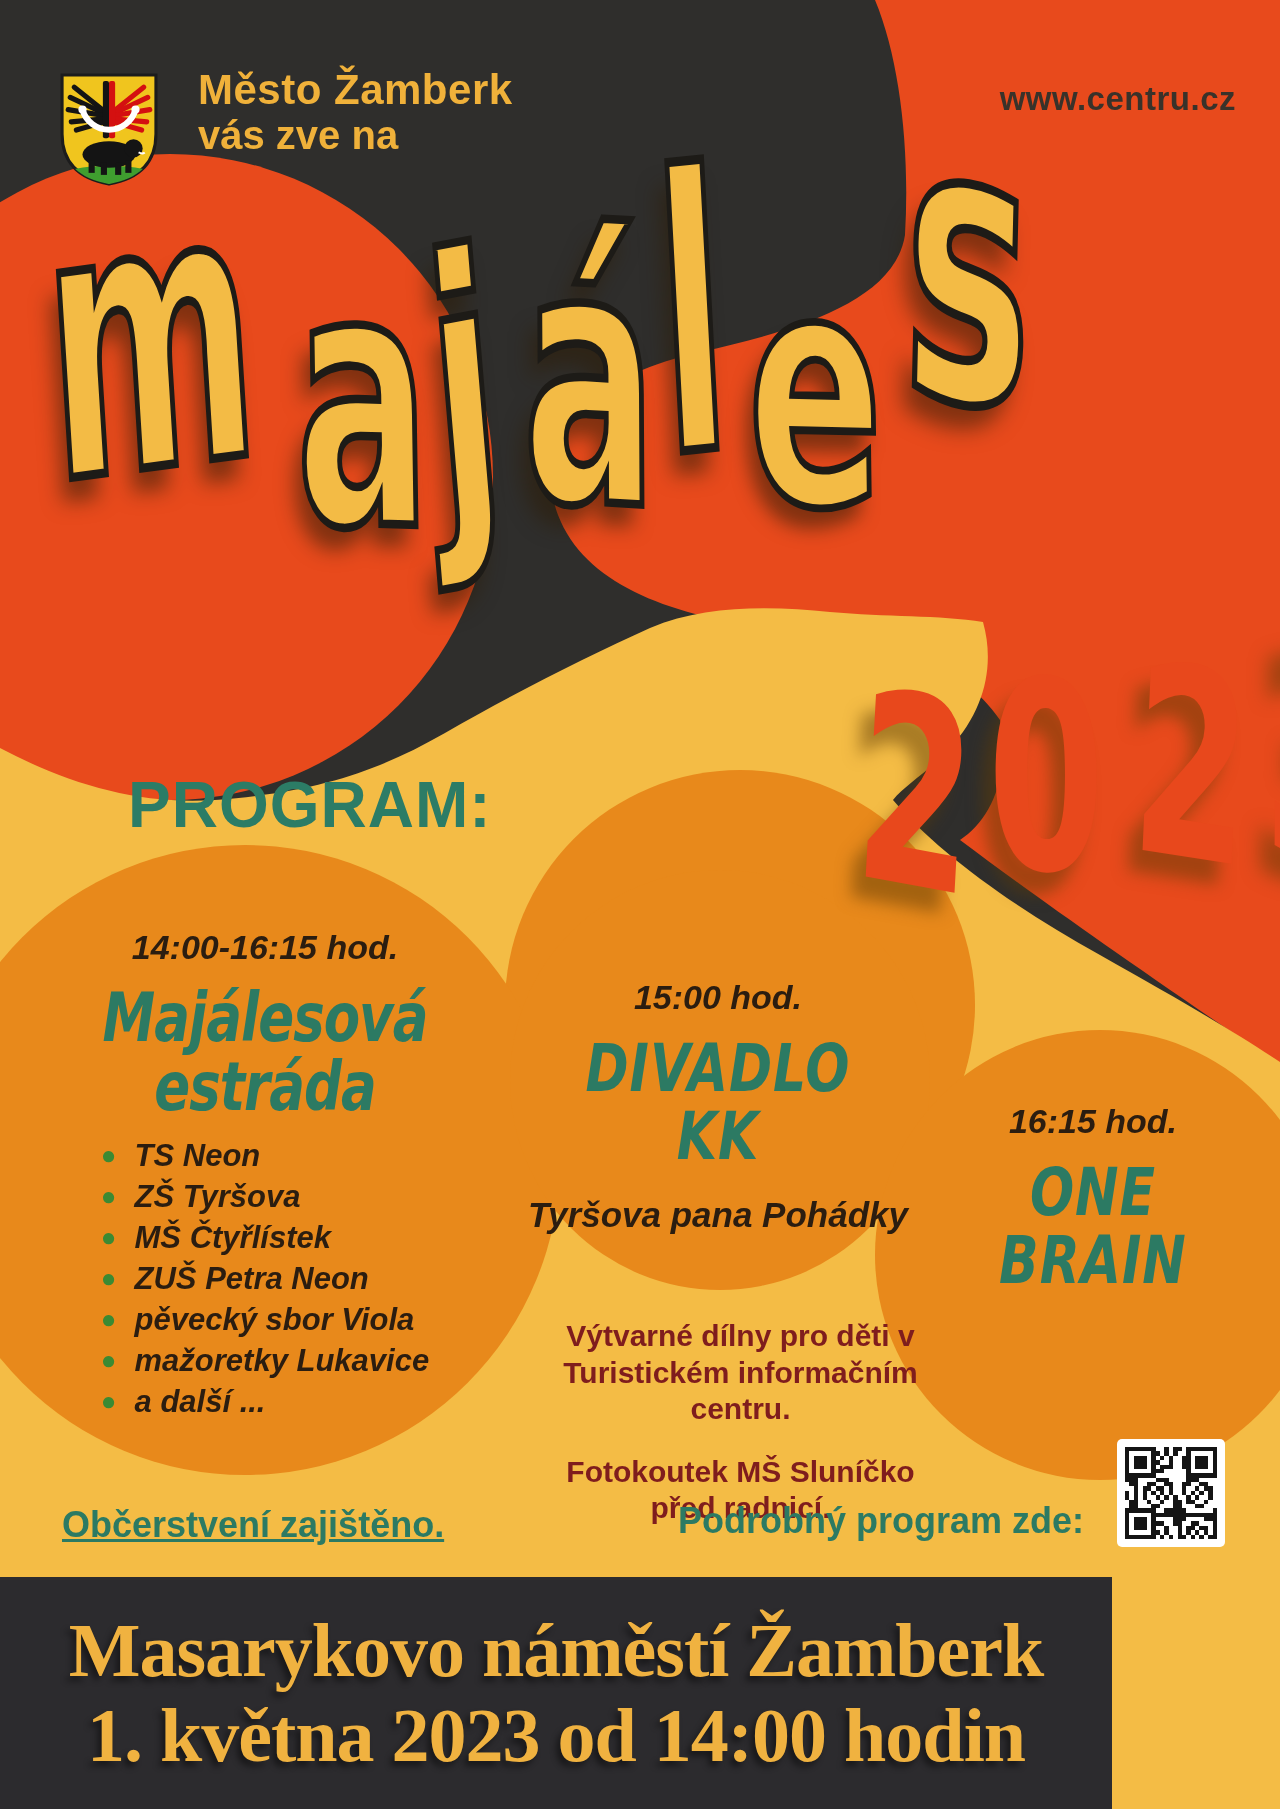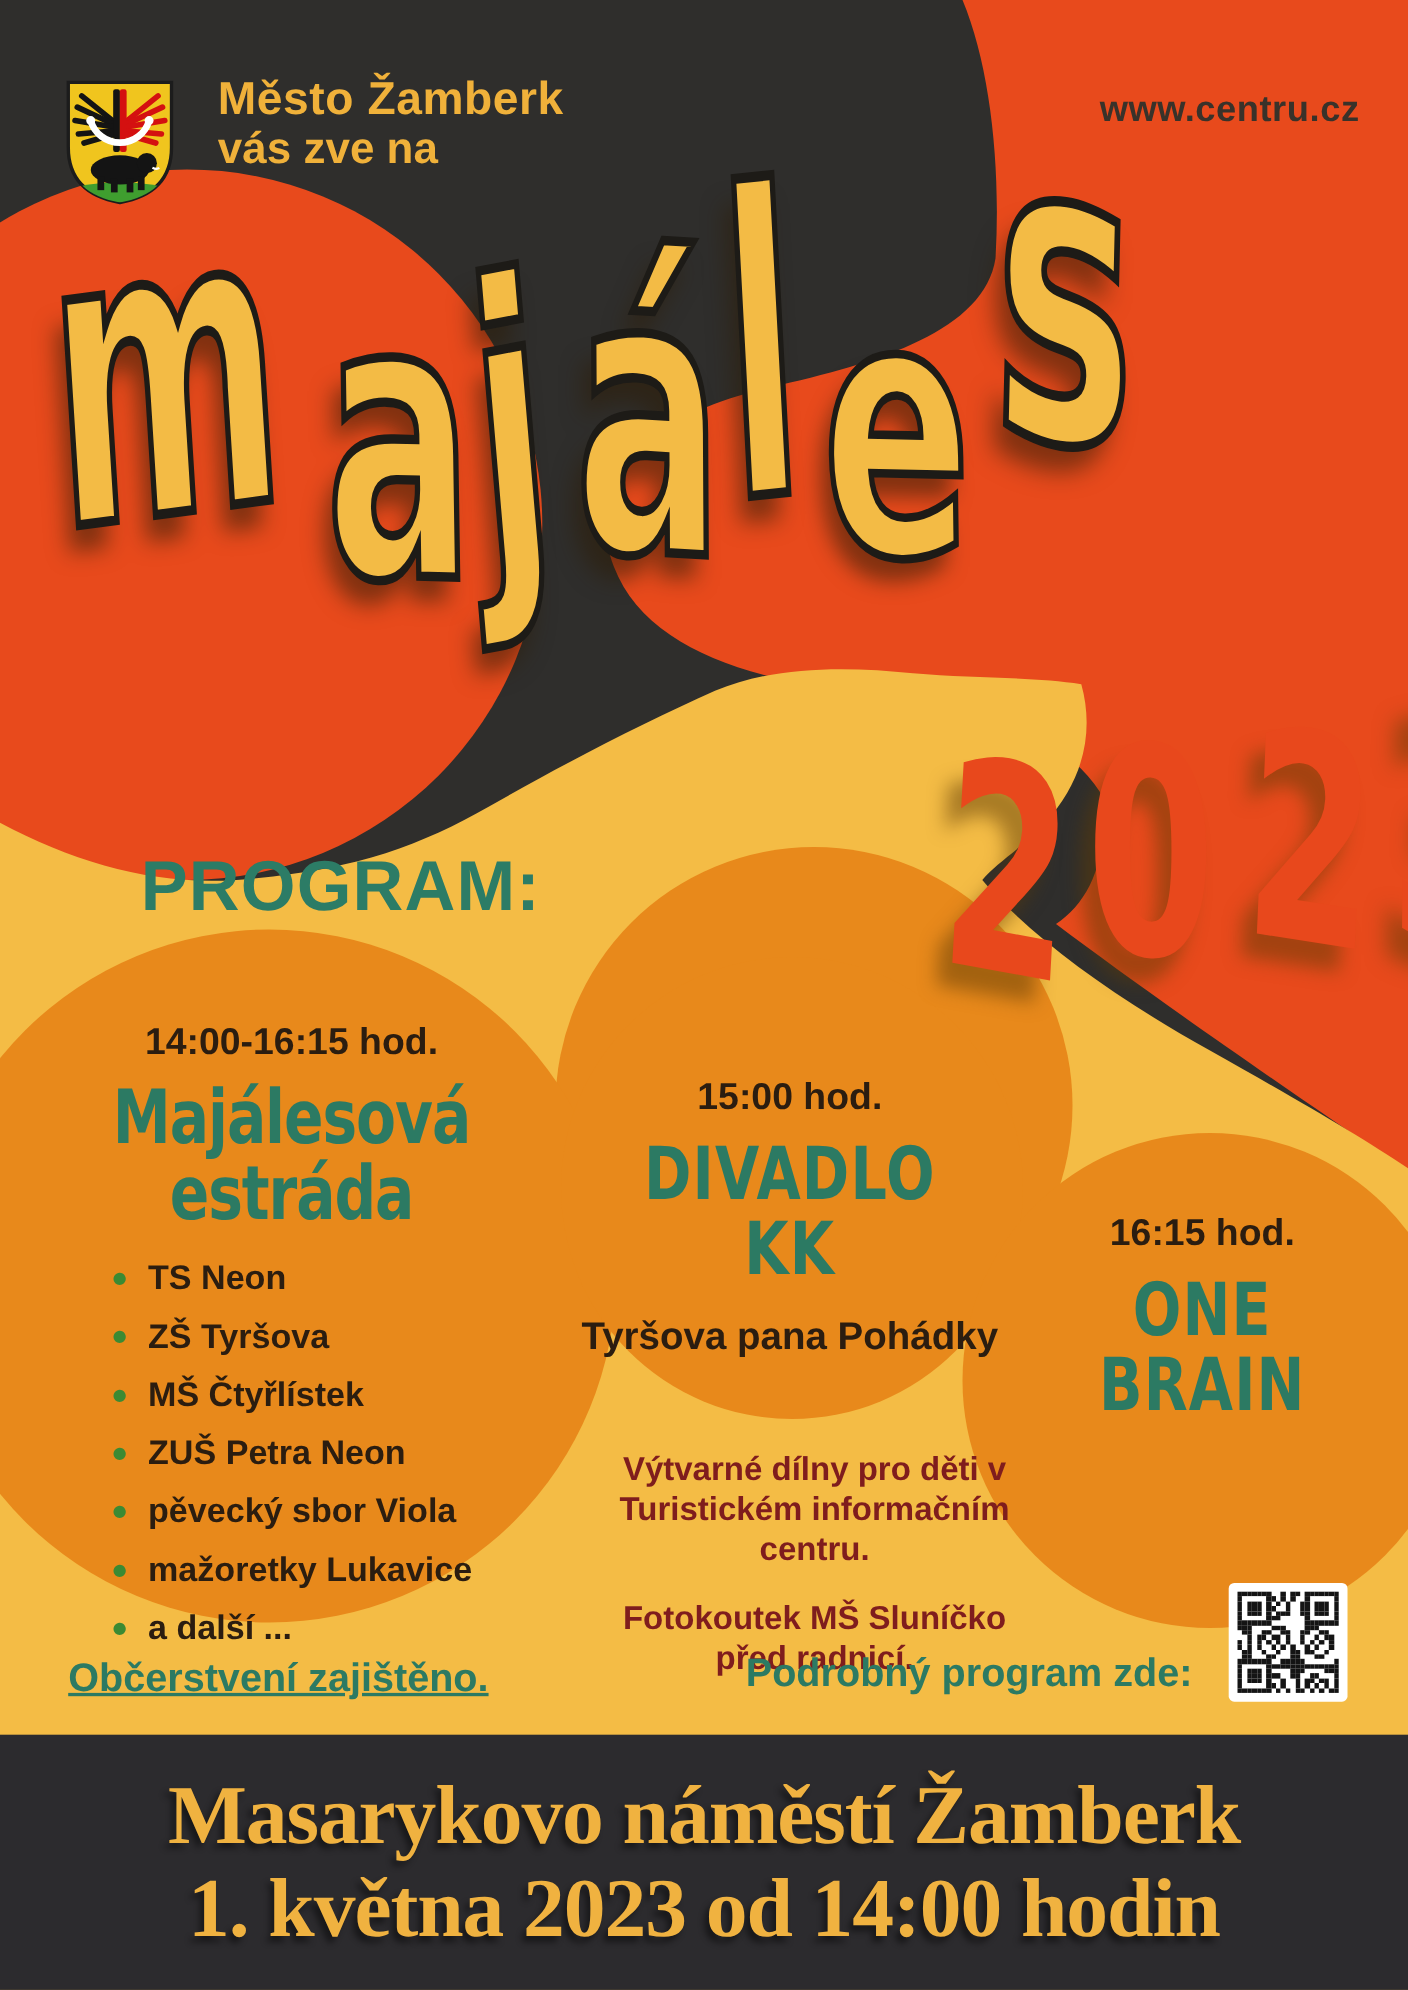--- a/index.html
+++ b/index.html
@@ -46,32 +46,32 @@
   .year-digit:nth-child(1){transform:scale(.82,1.28) rotate(8deg);}
   .year-digit:nth-child(2){transform:scale(.82,1.28) rotate(3deg) translateY(-8px);}
   .year-digit:nth-child(3){transform:scale(.82,1.28) rotate(7deg) translateY(-14px);}
   .year-digit:nth-child(4){transform:scale(.88,1.42) rotate(4deg) translateY(-4px);font-size:1.06em;}
 
   
   .program-heading{
     position:absolute;left:128px;top:768px;color:#2c7c66;
     font-weight:bold;font-size:64px;letter-spacing:1px;
   }
-  .ev{position:absolute;text-align:center;color:#2b1d10;}
+  .ev{position:absolute;text-align:center;color:#2b1d10;font-style:italic;}
   .ev .time{font-size:34px;font-weight:bold;}
   .ev-title{
     font-family:"DejaVu Sans",sans-serif;font-weight:900;color:#2c7a63;
     transform:scaleY(1.28);transform-origin:top center;line-height:1.02;
   }
   .ev .sub{font-weight:bold;font-size:35px;line-height:1.15;}
 
   .ev1{left:70px;top:928px;width:390px;}
   .ev1 .ev-title{font-size:53px;margin-top:16px;letter-spacing:-1px;}
   .ev1 ul{list-style:none;margin:44px 0 0 0;padding:0;display:inline-block;text-align:left;}
-  .ev1 li{font-size:31px;font-weight:bold;line-height:52px;white-space:nowrap;}
+  .ev1 li{font-size:31px;font-weight:bold;line-height:41px;white-space:nowrap;}
   .ev1 li .dot{color:#3b8a33;font-size:26px;margin-right:18px;vertical-align:2px;}
 
   .ev2{left:528px;top:978px;width:380px;}
   .ev2 .ev-title{font-size:52px;margin:18px auto 0;width:300px;letter-spacing:1px;}
   .ev2 .sub{margin-top:54px;}
 
   .ev3{left:908px;top:1102px;width:370px;}
   .ev3 .ev-title{font-size:52px;margin:18px auto 0;width:220px;letter-spacing:1px;}
   .ev3 .sub{margin-top:64px;}
 
@@ -83,21 +83,21 @@
   .note-right{position:absolute;right:196px;top:1500px;color:#2c7a63;font-weight:bold;font-size:36px;}
 
   
   .qr{position:absolute;left:1117px;top:1439px;width:108px;height:108px;background:#fff;
       border-radius:5px;box-sizing:border-box;padding:8px;}
   .qr-grid{display:grid;grid-template-columns:repeat(21,1fr);width:92px;height:92px;}
   .qr-grid i{display:block;}
   .qr-grid i.on{background:#141414;}
 
   
-  .footer{position:absolute;left:0;top:1577px;width:1280px;height:232px;background:#2c2b2e;
+  .footer{position:absolute;left:0;top:1577px;width:1112px;height:232px;background:#2c2b2e;
     display:flex;flex-direction:column;justify-content:center;align-items:center;
     font-family:"Liberation Serif",serif;font-weight:bold;color:#f0b240;}
   .footer .f1,.footer .f2{font-size:76px;line-height:1.12;letter-spacing:-1px;
     text-shadow:-4px 5px 6px rgba(0,0,0,.45);}
 </style>
 </head>
 <body>
 
 <div class="poster">
 

